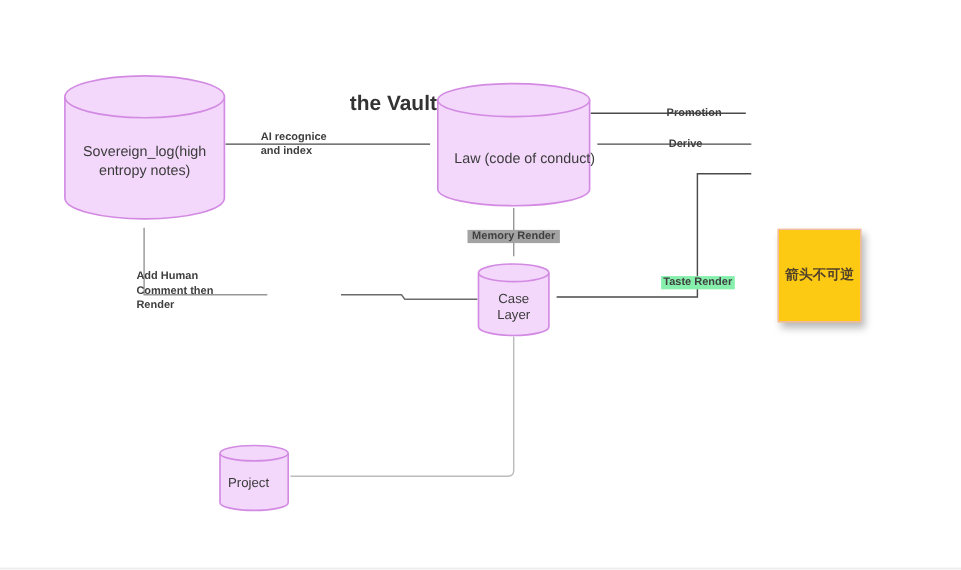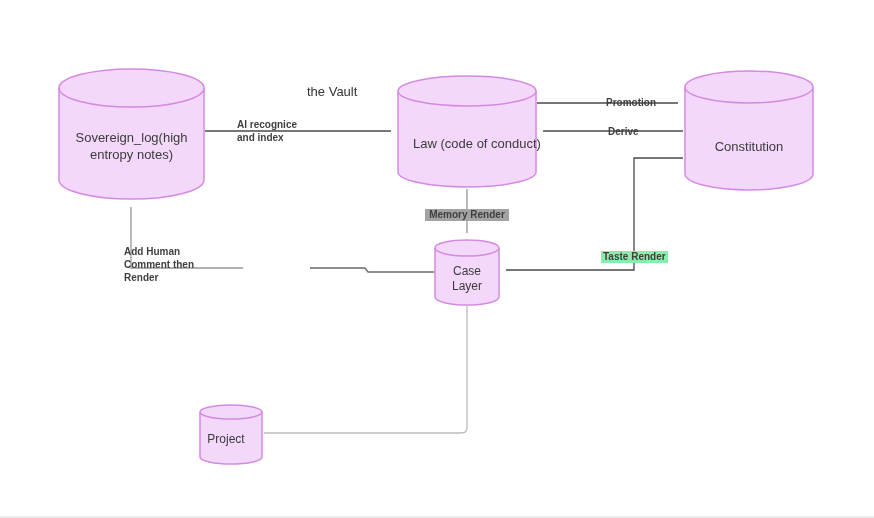--- a/index.html
+++ b/index.html
@@ -51,21 +51,21 @@
   }
   .wrap{white-space:normal;}
   #lbl-ai{left:237px;top:118px;width:66px;}
   #lbl-promotion{left:606px;top:97px;line-height:11px;}
   #lbl-derive{left:608px;top:126px;line-height:11px;}
   #lbl-memory{left:425px;top:209px;width:84px;text-align:center;background:#a3a3a3;line-height:12px;}
   #lbl-taste{left:601px;top:251px;background:#86efac;padding:0 2px;line-height:12px;}
   #lbl-addhuman{left:124px;top:245px;width:72px;}
 
   #diagram-title{
-    position:absolute;left:307px;top:84px;font-size:13px;color:#333;white-space:nowrap;
+    position:absolute;left:318px;top:84px;font-size:19px;color:#333;white-space:nowrap;font-weight:bold;
   }
   #sticky{
     position:absolute;left:707px;top:208px;width:76px;height:85px;
     background:var(--sticky-bg);border:1px solid var(--sticky-border);
     box-shadow:3px 5px 7px rgba(0,0,0,0.28);
     display:flex;align-items:center;justify-content:center;
   }
   #sticky .sticky-text{font-size:12.5px;font-weight:bold;color:#53422a;white-space:nowrap;}
   #bottom-edge{position:absolute;left:0;bottom:0;width:100%;height:2px;background:#ececec;}
 </style>
@@ -101,27 +101,20 @@
   </div>
 
   <div class="node" id="node-law">
     <svg width="140" height="113">
       <path class="cyl-body" d="M1,16 v81 a69,15 0 0 0 138,0 v-81"></path>
       <ellipse class="cyl-body" cx="70" cy="16" rx="69" ry="15"></ellipse>
     </svg>
     <div class="node-label">Law (code of conduct)</div>
   </div>
 
-  <div class="node" id="node-constitution">
-    <svg width="130" height="121">
-      <path class="cyl-body" d="M1,17 v87 a64,16 0 0 0 128,0 v-87"></path>
-      <ellipse class="cyl-body" cx="65" cy="17" rx="64" ry="16"></ellipse>
-    </svg>
-    <div class="node-label">Constitution</div>
-  </div>
 
   <div class="node" id="node-case">
     <svg width="66" height="67">
       <path class="cyl-body" d="M1,9 v49 a32,8 0 0 0 64,0 v-49"></path>
       <ellipse class="cyl-body" cx="33" cy="9" rx="32" ry="8"></ellipse>
     </svg>
     <div class="node-label small wrap">Case Layer</div>
   </div>
 
   <div class="node" id="node-project">
@@ -133,15 +126,18 @@
   </div>
 
 
   <div class="edge-label wrap" id="lbl-ai">AI recognice and index</div>
   <div class="edge-label" id="lbl-promotion">Promotion</div>
   <div class="edge-label" id="lbl-derive">Derive</div>
   <div class="edge-label" id="lbl-memory">Memory Render</div>
   <div class="edge-label" id="lbl-taste">Taste Render</div>
   <div class="edge-label wrap" id="lbl-addhuman">Add Human Comment then Render</div>
 
+  <div id="sticky">
+    <span class="sticky-text">箭头不可逆</span>
+  </div>
 
   <div id="bottom-edge"></div>
 </div>
 
 </body></html>

